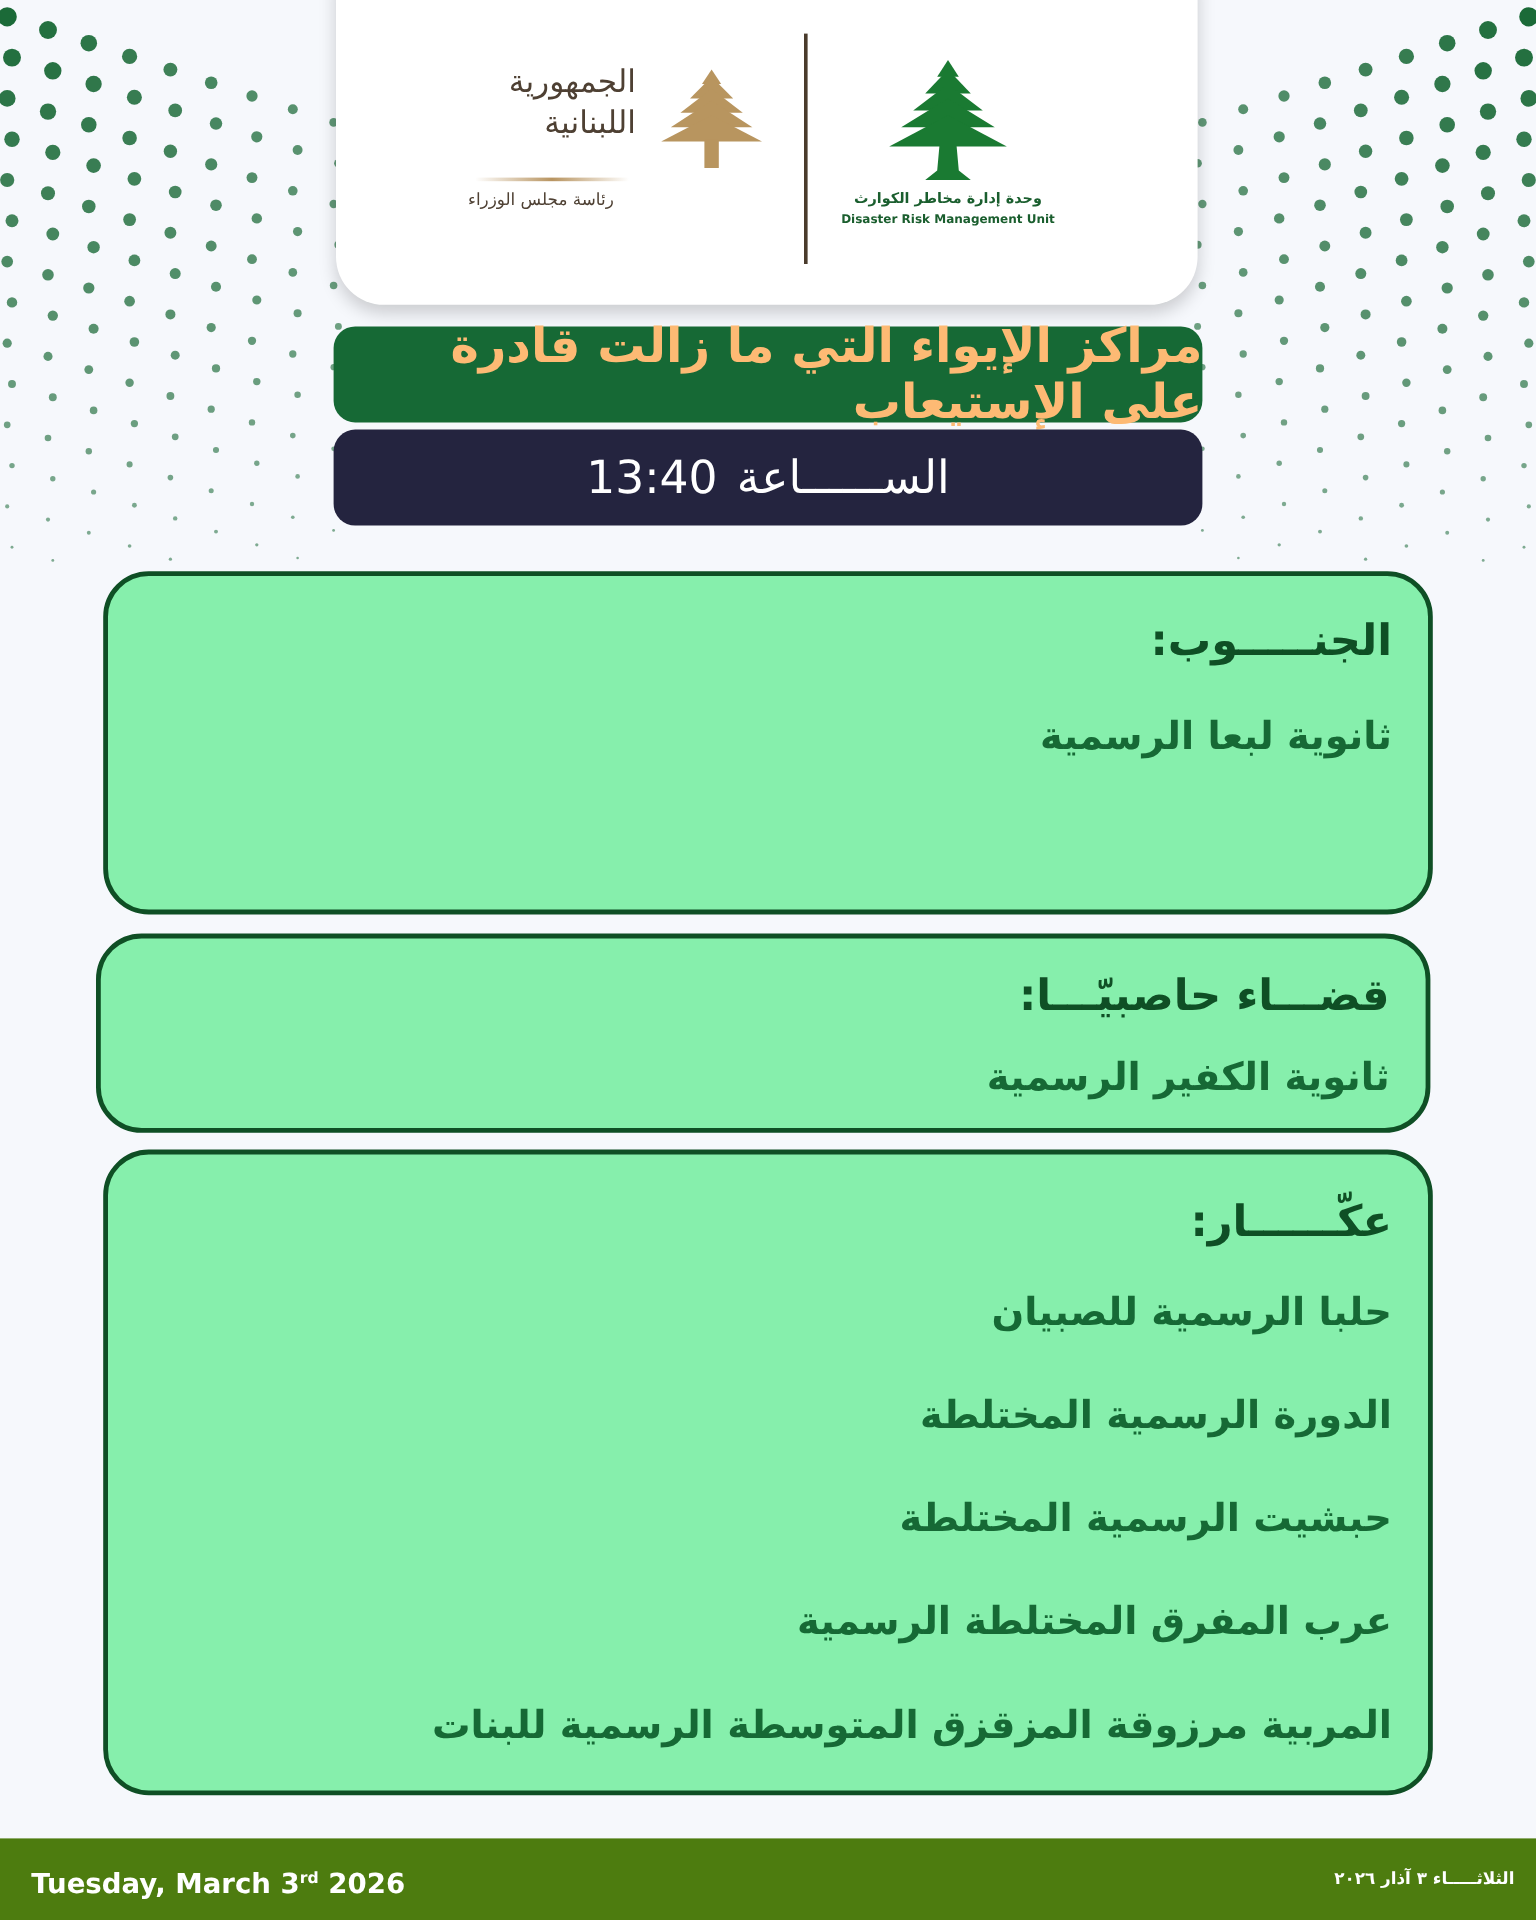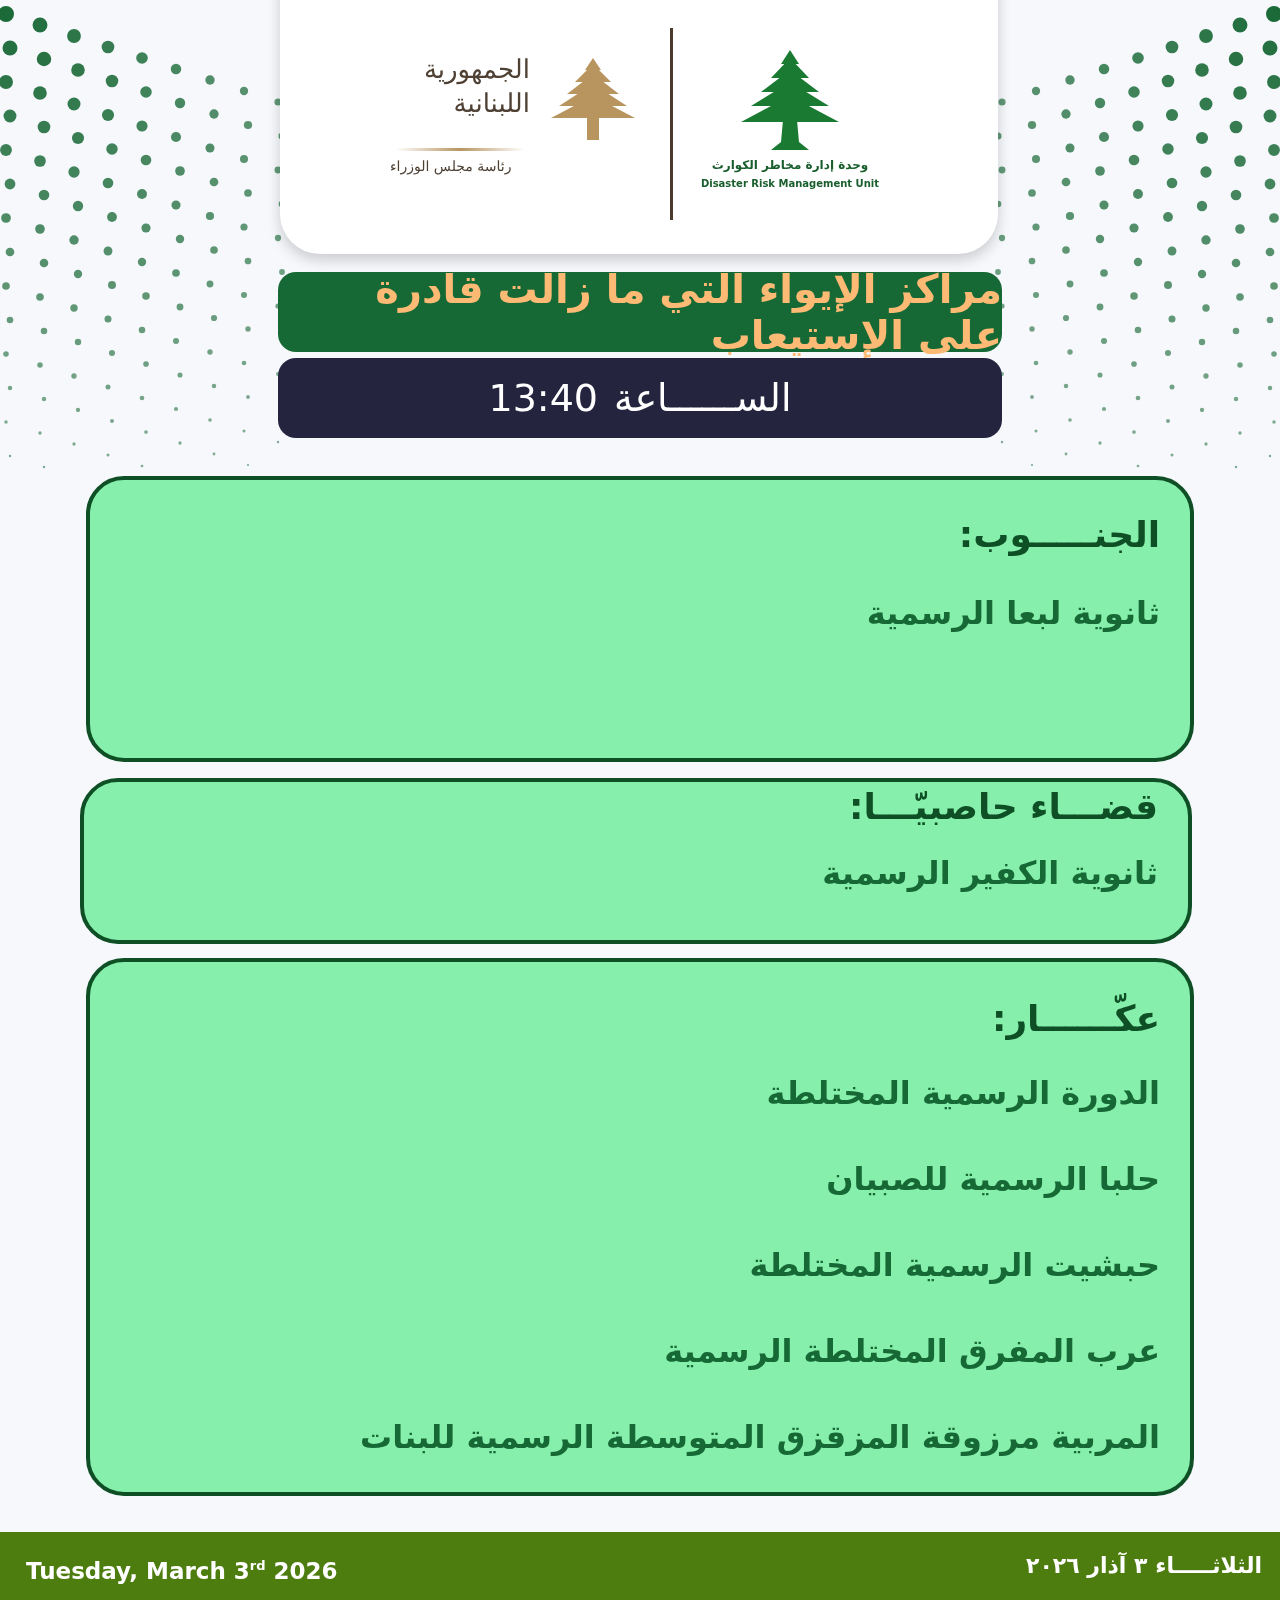--- a/index.html
+++ b/index.html
@@ -65,37 +65,37 @@
     .box .heading {
       color: #0f4f25; font-weight: bold; font-size: 36px; line-height: 50px;
     }
     .box .item {
       color: #166935; font-weight: bold; font-size: 32px; line-height: 86px;
     }
     .box-south { left: 86px; top: 476px; width: 1108px; height: 286px; }
     .box-south .heading { margin-top: 30px; }
     .box-south .item:first-of-type { }
     .box-hasbaya { left: 80px; top: 778px; width: 1112px; height: 166px; }
-    .box-hasbaya .heading { }
+    .box-hasbaya .heading { margin-top: 24px; }
     .box-hasbaya .item { line-height: 50px; margin-top: 16px; }
     .box-akkar { left: 86px; top: 958px; width: 1108px; height: 538px; }
     .box-akkar .heading { margin-top: 32px; margin-bottom: 6px; }
     .box-south .items { margin-top: 14px; }
     .footer {
       position: absolute; left: 0; top: 1532px; width: 1280px; height: 68px;
       background: #4d7c0f; color: #fff;
     }
     .footer-en {
       position: absolute; left: 26px; top: 0; height: 68px; line-height: 68px;
       font-weight: bold; font-size: 23px;
     }
     .footer-en sup { font-size: 13px; }
     .footer-ar {
       position: absolute; right: 18px; top: 0; height: 68px; line-height: 68px;
-      font-weight: bold; font-size: 22px; direction: rtl;
+      font-weight: bold; font-size: 14px; direction: rtl;
     }
   </style>
 </head>
 <body>
 
 <svg class="dots left" viewBox="0 0 300 480" id="dots-left">
     <circle cx="6" cy="14" r="8" fill="#1b6a38" opacity="1"></circle>
     <circle cx="10" cy="48" r="7.478224186072217" fill="#1b6a38" opacity="0.9620526680779794"></circle>
     <circle cx="6" cy="82" r="6.956448372144434" fill="#1b6a38" opacity="0.9241053361559589"></circle>
     <circle cx="10" cy="116" r="6.434672558216652" fill="#1b6a38" opacity="0.8861580042339383"></circle>
@@ -377,22 +377,22 @@
   </div>
 </div>
 
 <div class="box box-hasbaya">
   <div class="heading">قضـــاء حاصبيّـــا:</div>
   <div class="item">ثانوية الكفير الرسمية</div>
 </div>
 
 <div class="box box-akkar">
   <div class="heading">عكّــــــار:</div>
+  <div class="item">حلبا الرسمية للصبيان</div>
   <div class="item">الدورة الرسمية المختلطة</div>
-  <div class="item">حلبا الرسمية للصبيان</div>
   <div class="item">حبشيت الرسمية المختلطة</div>
   <div class="item">عرب المفرق المختلطة الرسمية</div>
   <div class="item">المربية مرزوقة المزقزق المتوسطة الرسمية للبنات</div>
 </div>
 
 <div class="footer">
   <div class="footer-en"><span>Tuesday, March 3</span><sup>rd</sup><span> 2026</span></div>
   <div class="footer-ar">الثلاثـــــاء ٣ آذار ٢٠٢٦</div>
 </div>
 

